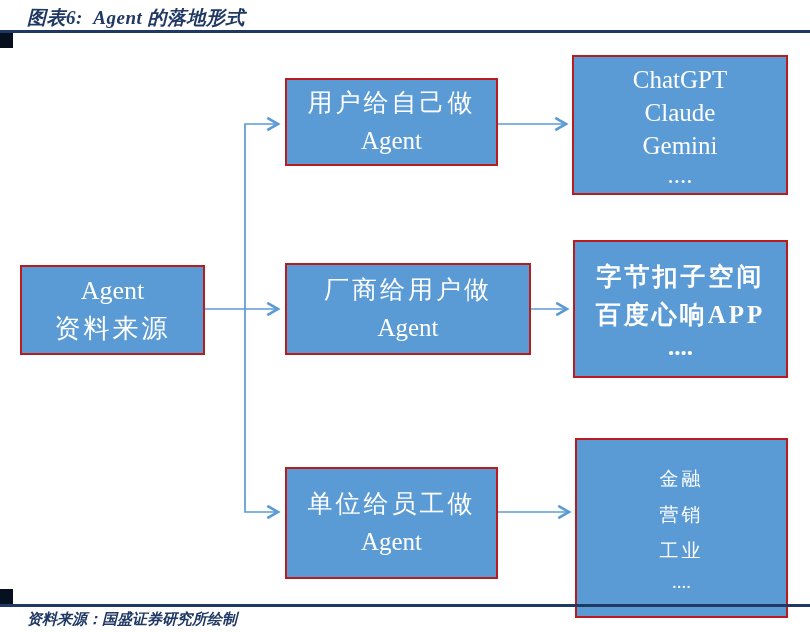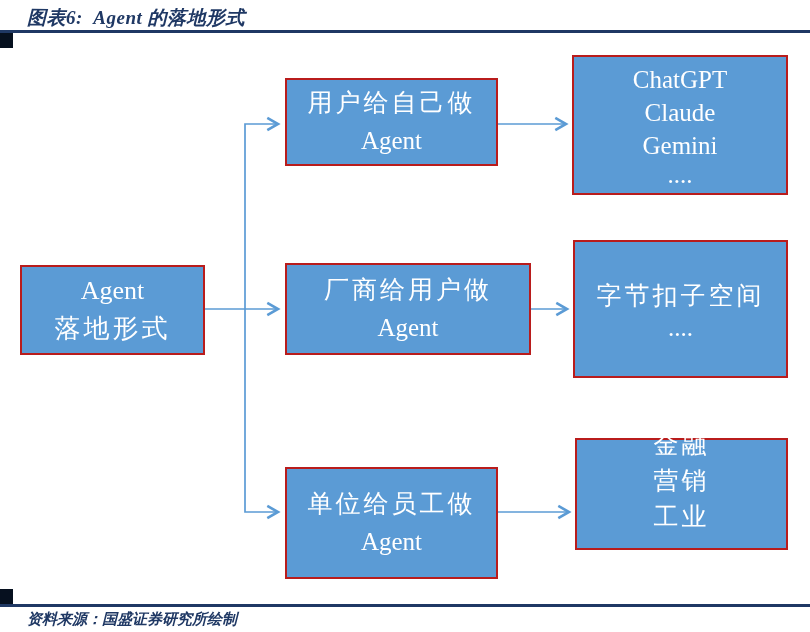--- a/index.html
+++ b/index.html
@@ -69,22 +69,22 @@
     align-items: center;
     justify-content: center;
     text-align: right;
   }
   .node span { display: block; }
   .node-root      { left: 20px;  top: 265px; width: 185px; height: 90px;  font-size: 26px; line-height: 38px; }
   .node-branch-1  { left: 285px; top: 78px;  width: 213px; height: 88px;  font-size: 25px; line-height: 38px; }
   .node-branch-2  { left: 285px; top: 263px; width: 246px; height: 92px;  font-size: 25px; line-height: 38px; }
   .node-branch-3  { left: 285px; top: 467px; width: 213px; height: 112px;  font-size: 25px; line-height: 38px; }
   .node-right-1   { left: 572px; top: 55px;  width: 216px; height: 140px; font-size: 25px; line-height: 33px; }
-  .node-right-2   { left: 573px; top: 240px; width: 215px; height: 138px; font-size: 25px; line-height: 38px; }
-  .node-right-3   { left: 575px; top: 438px; width: 213px; height: 112px; font-size: 25px; line-height: 36px; }
+  .node-right-2   { left: 573px; top: 240px; width: 215px; height: 138px; font-size: 25px; line-height: 38px; font-weight: bold; }
+  .node-right-3   { left: 575px; top: 438px; width: 213px; height: 180px; font-size: 19px; line-height: 36px; }
   .cjk { letter-spacing: 3px; }
   .dots { line-height: 26px; }
 </style>
 </head>
 <body>
 
 <div class="page">
 
   <div class="fig-title">图表6:  Agent 的落地形式</div>
   <div class="rule rule-top"></div>
@@ -101,21 +101,21 @@
       <path d="M245,309 V124 H278" marker-end="url(#arrow)"></path>
       <path d="M245,309 V512 H278" marker-end="url(#arrow)"></path>
       <path d="M498,124 H566" marker-end="url(#arrow)"></path>
       <path d="M498,309 H567" marker-end="url(#arrow)"></path>
       <path d="M498,512 H569" marker-end="url(#arrow)"></path>
     </g>
   </svg>
 
   <div class="node node-root">
     <span>Agent</span>
-    <span class="cjk">落地形式</span>
+    <span class="cjk">资料来源</span>
   </div>
 
   <div class="node node-branch-1">
     <span class="cjk">用户给自己做</span>
     <span>Agent</span>
   </div>
 
   <div class="node node-branch-2">
     <span class="cjk">厂商给用户做</span>
     <span>Agent</span>
@@ -128,20 +128,21 @@
 
   <div class="node node-right-1">
     <span>ChatGPT</span>
     <span>Claude</span>
     <span>Gemini</span>
     <span class="dots">....</span>
   </div>
 
   <div class="node node-right-2">
     <span class="cjk">字节扣子空间</span>
+    <span class="cjk">百度心响APP</span>
     <span class="dots">....</span>
   </div>
 
   <div class="node node-right-3">
     <span class="cjk">金融</span>
     <span class="cjk">营销</span>
     <span class="cjk">工业</span>
     <span class="dots">....</span>
   </div>
 

